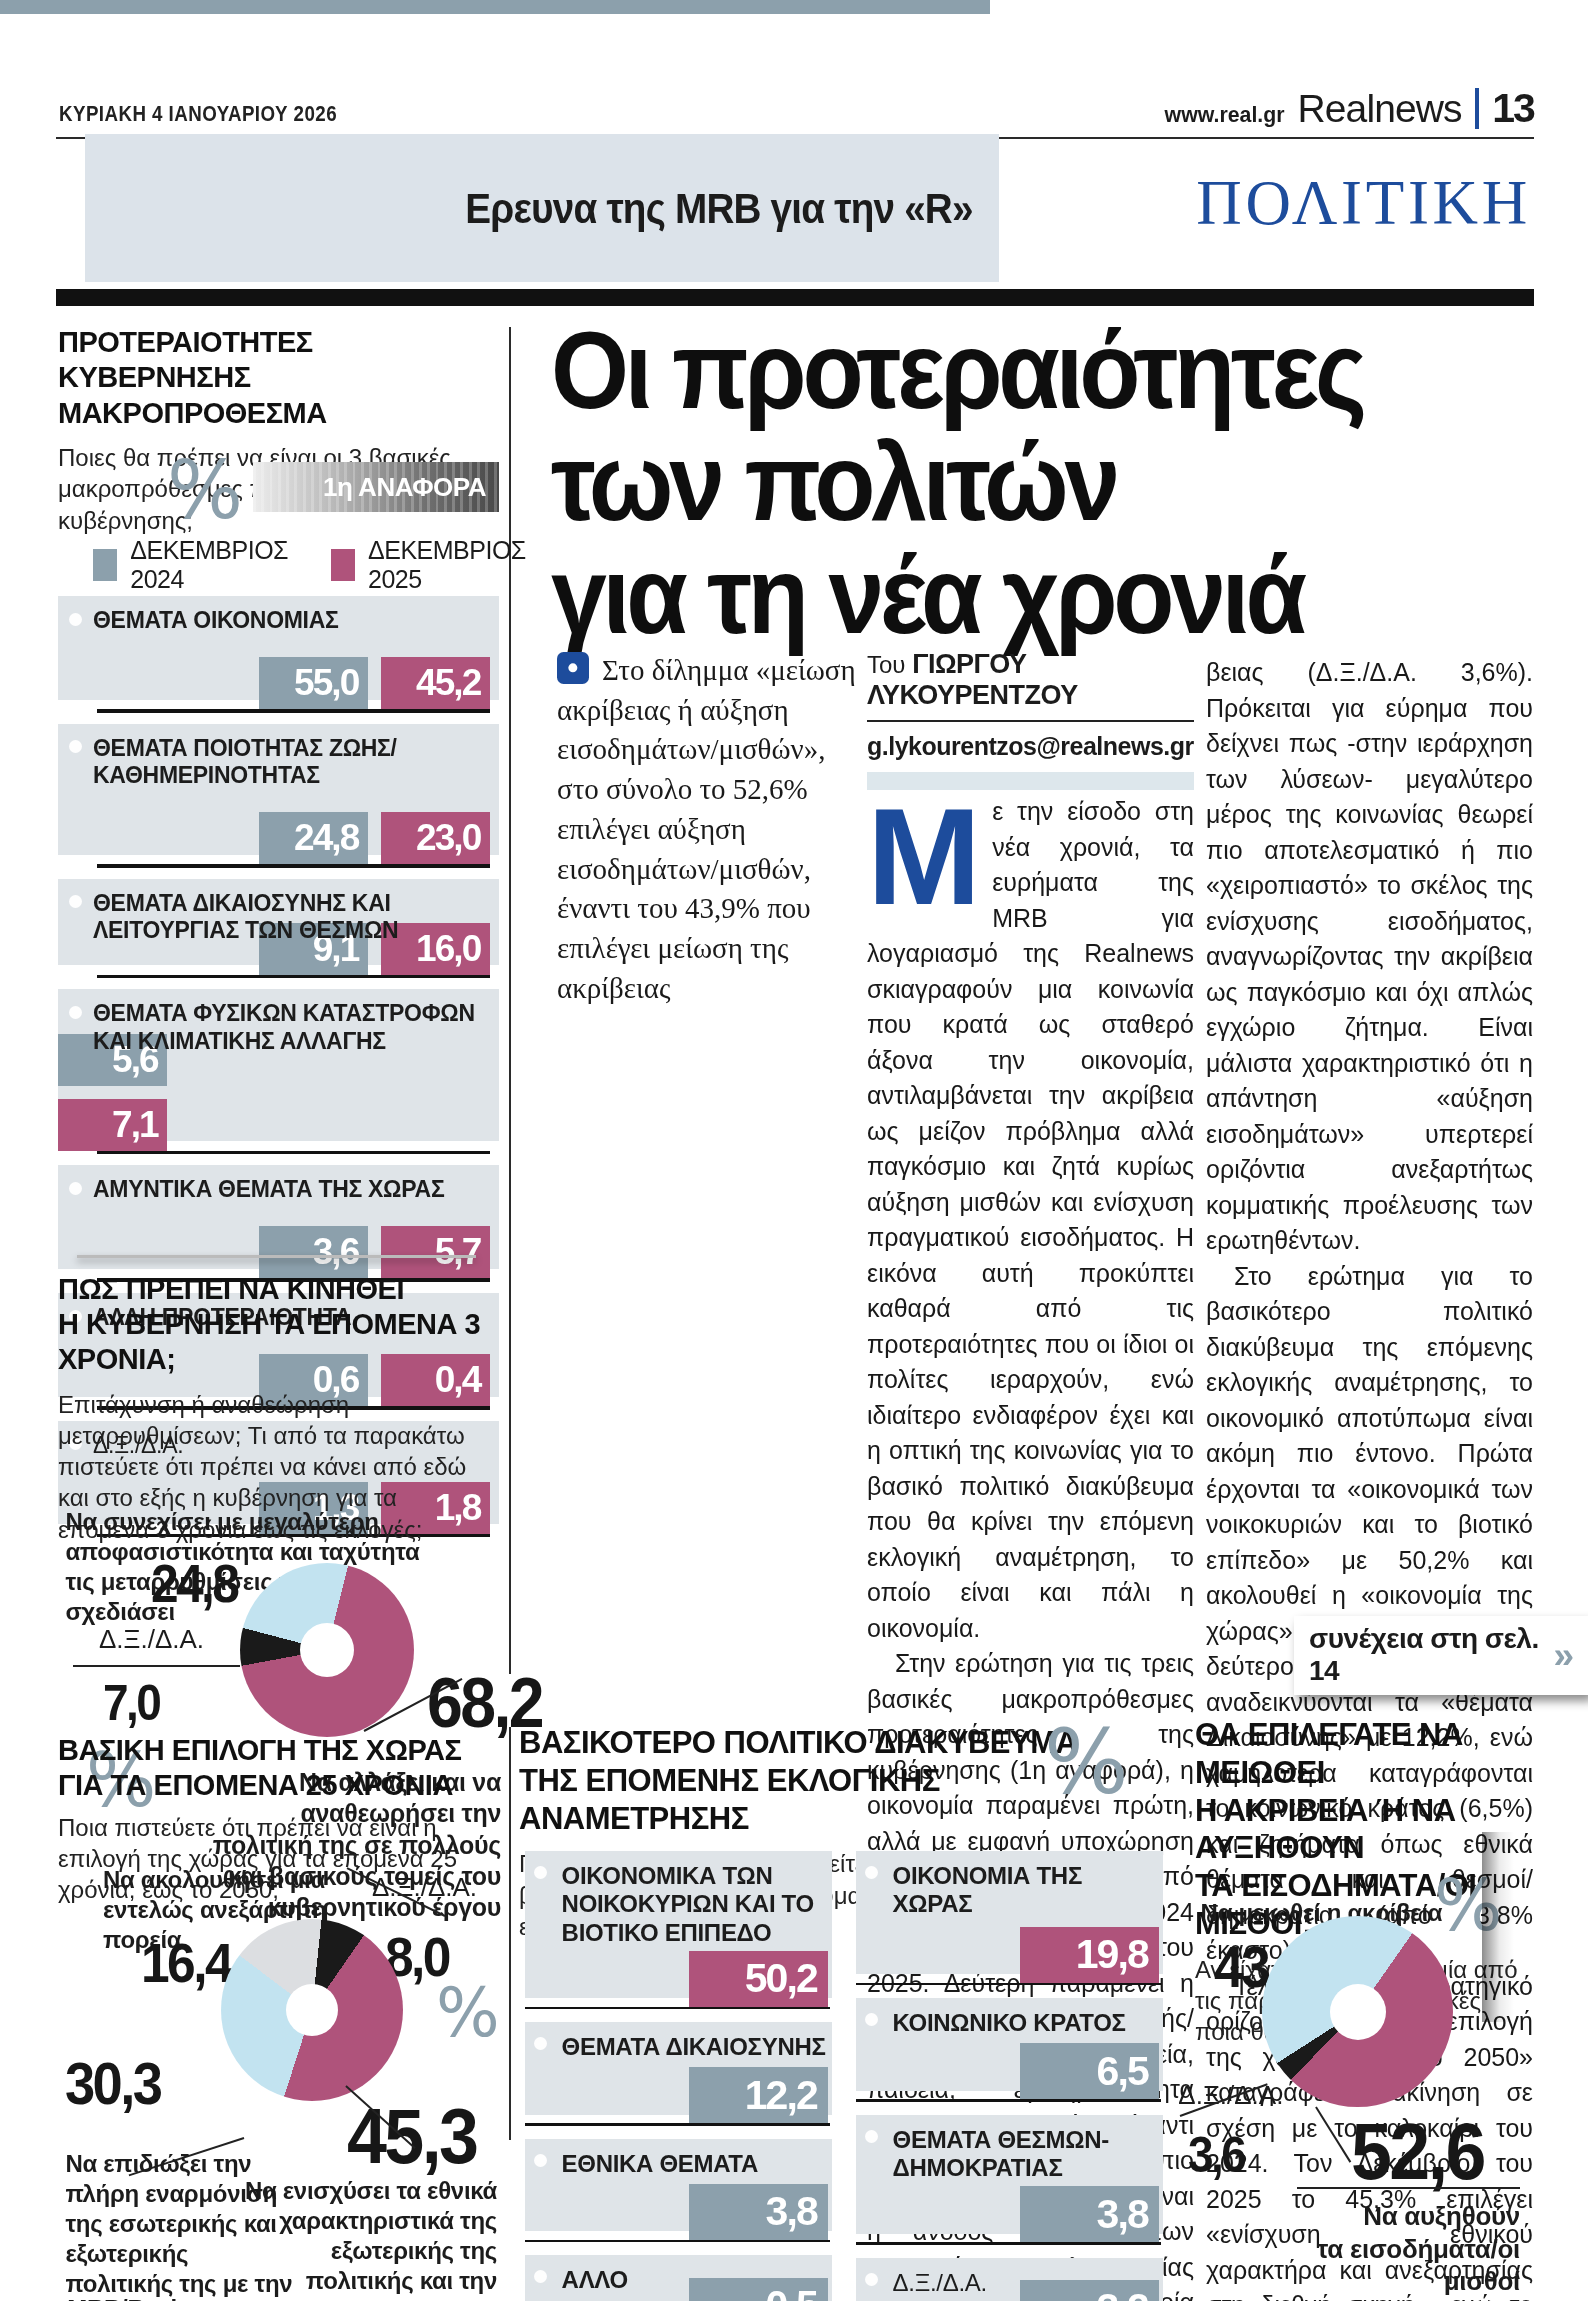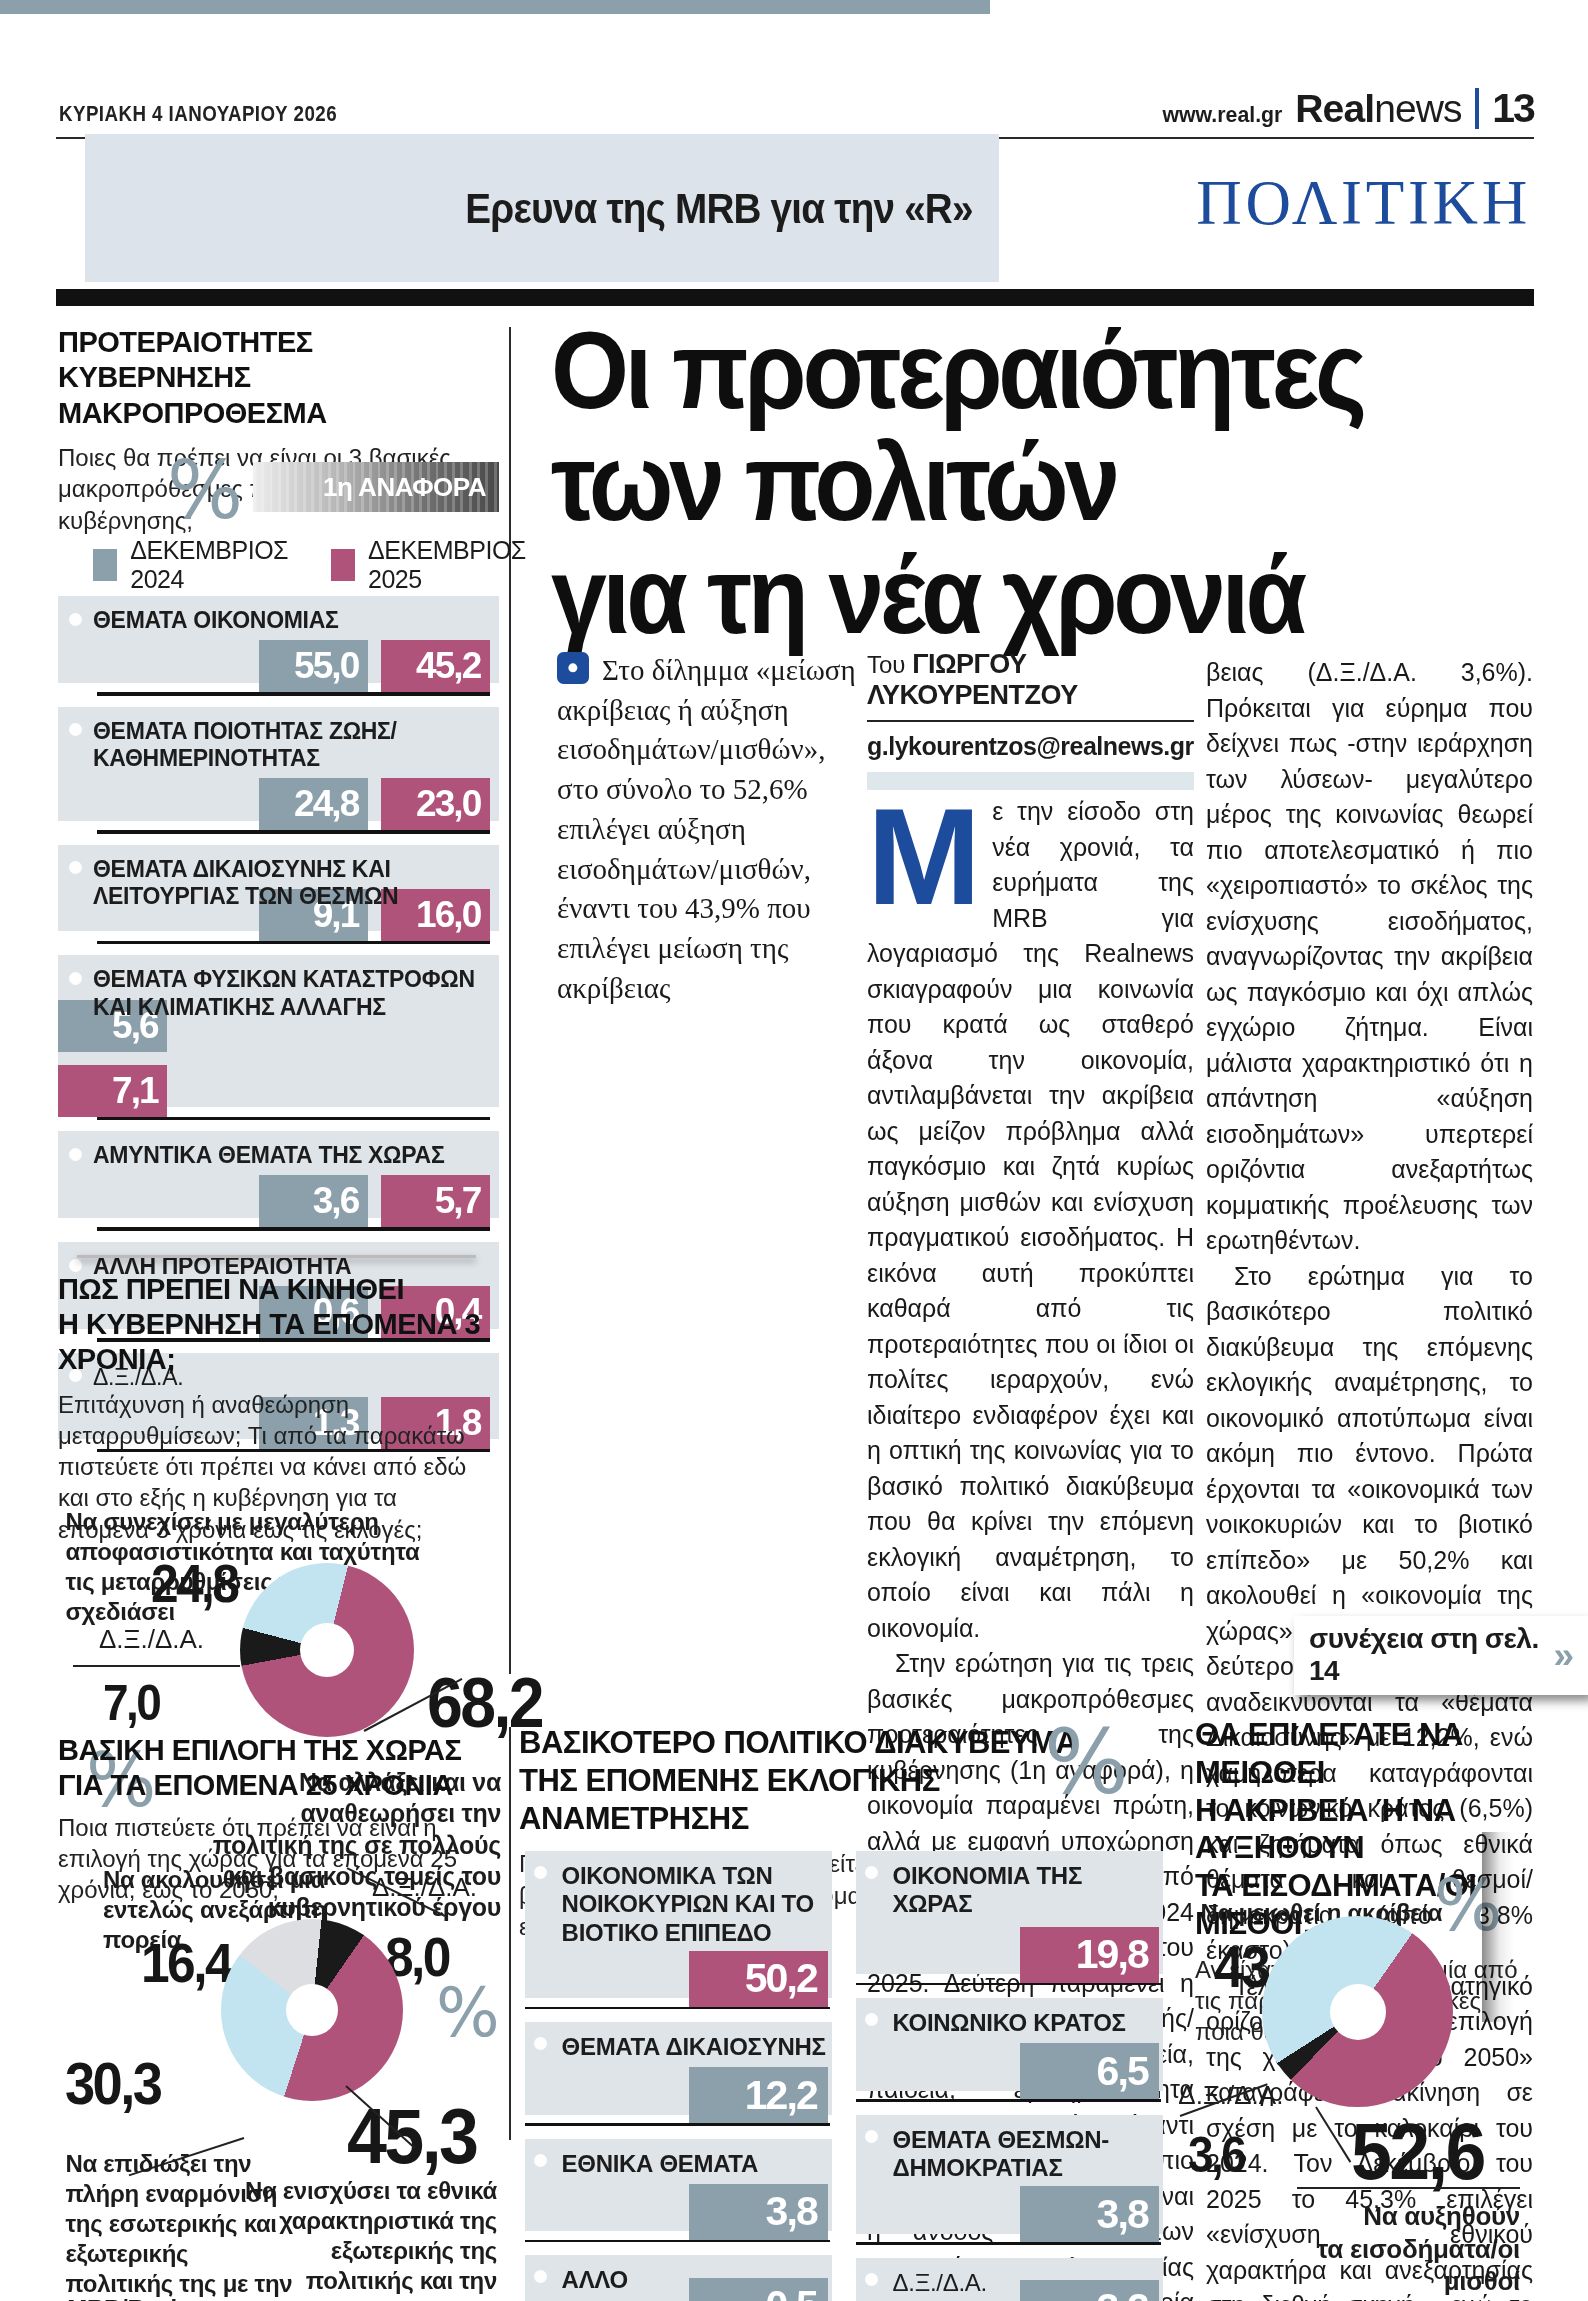--- a/index.html
+++ b/index.html
@@ -17,21 +17,21 @@
   html,body{background:#777;}
   body{font-family:"Liberation Sans",sans-serif;color:var(--ink);}
   #page{position:relative;width:1589px;height:2301px;background:#fff;overflow:hidden;margin:0 auto;}
 
   
   #header{position:absolute;left:56px;top:54px;width:1478px;height:82px;}
   .date{position:absolute;left:2.8px;bottom:9.3px;font-size:21.3px;font-weight:700;letter-spacing:0.5px;transform:scaleX(.88);transform-origin:left;color:#222;}
   .masthead{position:absolute;right:0;bottom:3.7px;display:flex;align-items:baseline;gap:13px;}
   .site{font-size:21.3px;font-weight:700;}
   .brand{font-size:39px;letter-spacing:-0.9px;}
-  .brand b{font-weight:700;}
+  .brand b{font-weight:400;}
   .pgdiv{width:4.6px;height:41px;background:var(--blue);align-self:center;}
   .pgnum{font-size:41px;font-weight:700;letter-spacing:-1.9px;}
   .hairline{position:absolute;left:56px;top:137px;width:1478px;height:1.9px;background:#2a2a2a;}
 
   
   #kicker-box{position:absolute;left:85px;top:134px;width:914px;height:148px;background:var(--banner);}
   #kicker-box .ktext{position:absolute;right:26px;top:50%;transform:translateY(-50%) scaleX(.9);transform-origin:right;font-size:43px;font-weight:700;letter-spacing:-0.9px;}
   #section-name{position:absolute;right:58px;top:167px;font-family:"Liberation Serif",serif;font-size:63px;color:var(--blue);letter-spacing:3.7px;font-weight:400;}
   #blackbar{position:absolute;left:56px;top:289px;width:1478px;height:16.7px;background:#111;}
 
@@ -54,21 +54,21 @@
   .legend{position:absolute;left:35px;top:211px;display:flex;gap:35px;align-items:center;}
   .legend .li{display:flex;align-items:center;gap:13px;}
   .swatch{width:32px;height:32px;display:inline-block;}
   .legend .lt{font-size:25px;letter-spacing:-0.5px;}
   #rows{position:absolute;left:0;top:271px;width:441px;}
   .prow{position:relative;margin-bottom:11px;}
   .prow::before{content:"";position:absolute;left:0;right:0;top:0;bottom:13px;background:var(--band);}
   .prow .pin{position:relative;padding:11px 0 0 0;}
   .plabel{font-size:23px;font-weight:700;letter-spacing:-0.3px;line-height:1.2;padding-left:35px;position:relative;min-height:28px;}
   .plabel::before{content:"";position:absolute;left:11px;top:5.6px;width:13px;height:13px;border-radius:50%;background:rgba(255,255,255,.95);}
-  .bars{display:flex;justify-content:flex-end;gap:13px;padding-right:9.3px;margin-top:5px;}
+  .bars{display:flex;justify-content:flex-end;gap:13px;padding-right:9.3px;margin-top:22px;}
   .bar{width:109px;height:52px;display:flex;align-items:center;justify-content:flex-end;padding-right:9.3px;color:#fff;font-weight:700;font-size:37px;letter-spacing:-1.9px;}
   .bar.g{background:var(--gblue);}
   .bar.m{background:var(--mag);}
   .prule{height:3.7px;background:#121212;margin:0 9.3px 0 39px;}
 
   
   .donut{position:absolute;border-radius:50%;}
   .donut::after{content:"";position:absolute;left:50%;top:50%;transform:translate(-50%,-50%);background:#fff;border-radius:50%;}
   #pie1{width:174px;height:174px;background:conic-gradient(from 14deg,var(--mag) 0 68.2%,#1a1a1a 68.2% 75.2%,var(--lblue) 75.2% 100%);}
   #pie1::after{width:54px;height:54px;}

